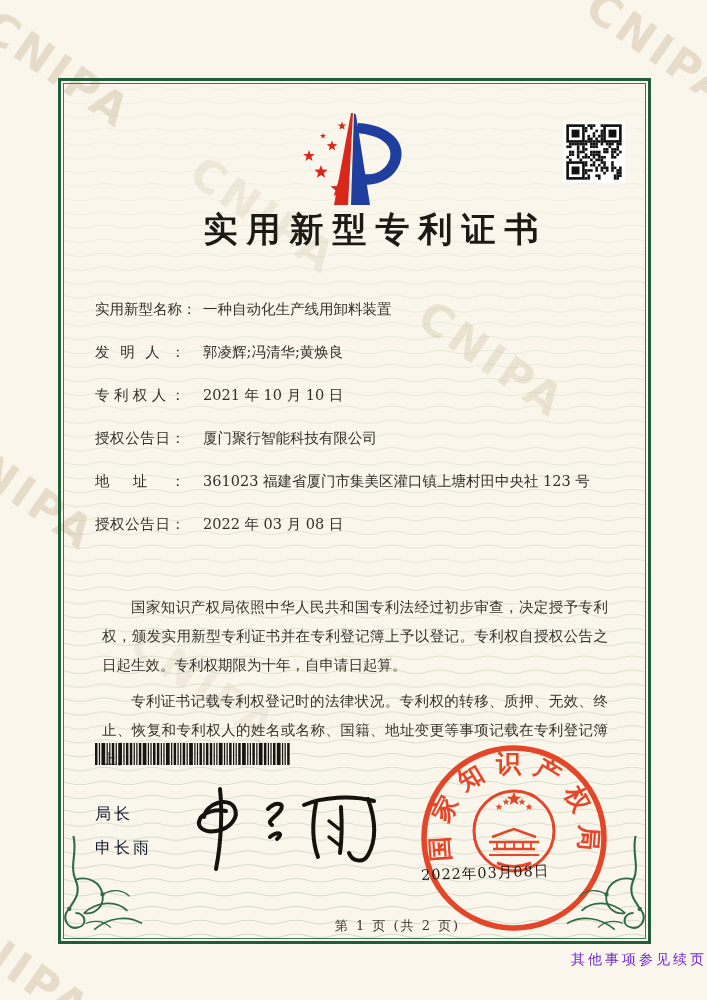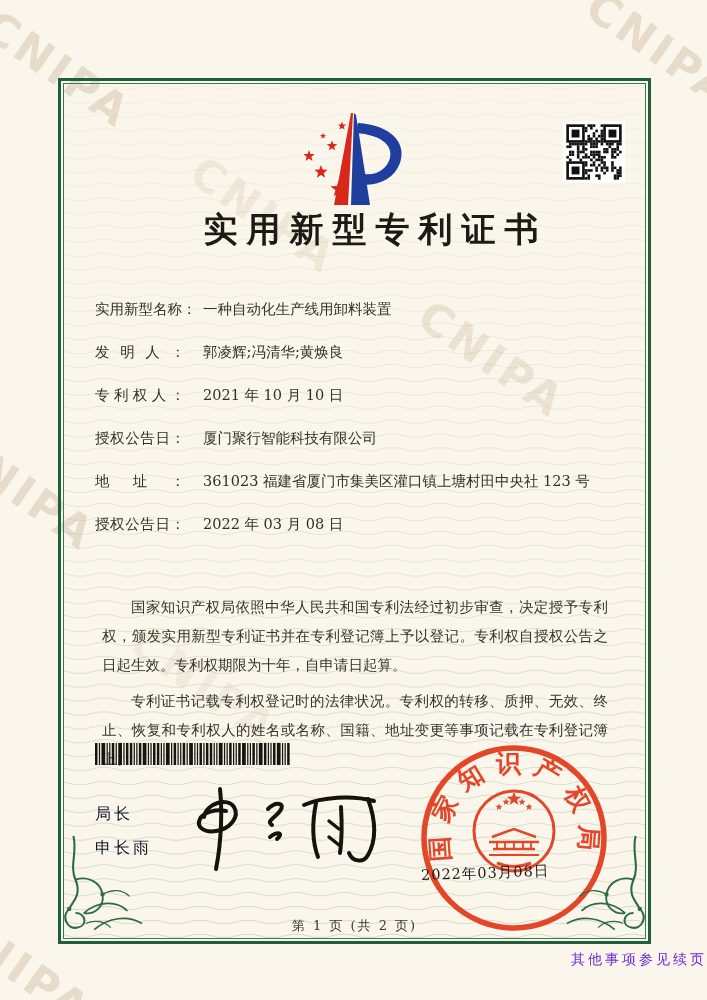--- a/index.html
+++ b/index.html
@@ -29,21 +29,21 @@
   .paras p{margin:7px;text-indent:2em;}
   .barcode{position:absolute;left:34px;top:662px;height:22px;}
   .barcode svg{height:22px;display:block;}
   .director{position:absolute;left:34px;top:723px;font-size:16px;letter-spacing:3px;color:#0f172a;}
   .director div{margin-bottom:13px;}
   .sig{position:absolute;left:115px;top:698px;width:240px;height:100px;}
   .seal{position:absolute;left:354px;top:658px;width:198px;height:198px;opacity:.93;}
   .seal-date{position:absolute;left:360px;top:782px;width:170px;font-size:14.5px;letter-spacing:1px;
              color:#1d1914;transform:rotate(-2deg);}
   .page-ind{position:absolute;left:0;top:836px;width:100%;text-align:center;font-size:13px;
-            letter-spacing:2px;color:#3a362f;}
+            letter-spacing:2px;color:#3a362f;padding-left:43px;}
   .orn{position:absolute;width:104px;height:104px;bottom:3px;}
   .orn.left{left:2px;}
   .orn.right{right:2px;transform:scaleX(-1);}
   .footer-note{position:absolute;left:0;top:951px;width:100%;text-align:right;font-size:14px;
                letter-spacing:3px;color:#6d28d9;}
 </style>
 </head>
 <body>
 
 <div class="wm" style="left:4px;top:0px;">CNIPA</div>

